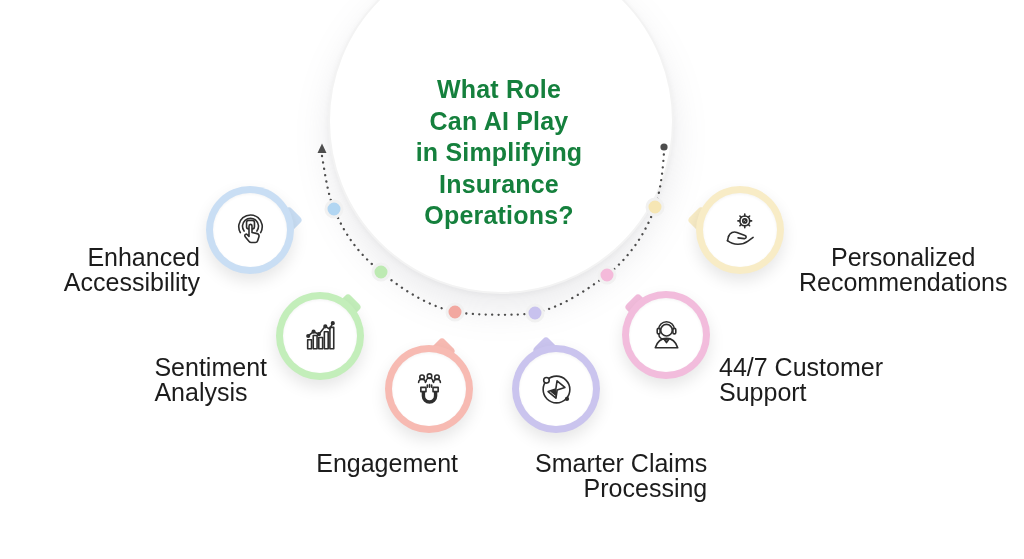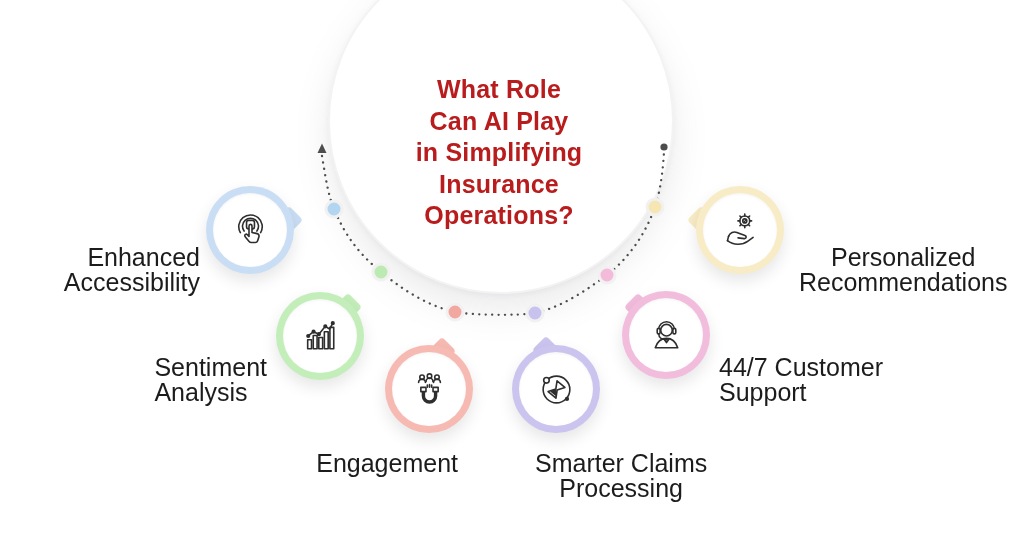--- a/index.html
+++ b/index.html
@@ -8,21 +8,21 @@
     overflow:hidden;font-family:"Liberation Sans",sans-serif;color:#1c1c1c;
   }
   
   #center-circle{
     position:absolute;left:328px;top:-52px;width:342px;height:342px;border-radius:50%;
     background:#ffffff;border:2px solid #f3f3f3;
     box-shadow:0 16px 34px rgba(130,130,145,.16), 0 2px 6px rgba(0,0,0,.04);
   }
   #title{
     position:absolute;left:329px;top:74px;width:340px;text-align:center;
-    font-size:25px;font-weight:700;line-height:31.5px;color:#b91c1c;letter-spacing:.2px;
+    font-size:25px;font-weight:700;line-height:31.5px;color:#15803d;letter-spacing:.2px;
   }
   
   #arc-svg{position:absolute;left:0;top:0;width:1024px;height:559px;pointer-events:none;}
   
   .node{position:absolute;width:88px;height:88px;}
   .node .tail{position:absolute;width:20px;height:20px;border-radius:4px;transform:rotate(45deg);z-index:1;}
   .node .ring{position:absolute;inset:0;border-radius:50%;z-index:2;box-shadow:0 7px 16px rgba(0,0,0,.10);}
   .node .inner{position:absolute;inset:7px;border-radius:50%;background:#fff;z-index:3;
     display:flex;align-items:center;justify-content:center;box-shadow:inset 0 1px 3px rgba(0,0,0,.05);}
   .node svg{width:47px;height:47px;}
@@ -31,21 +31,21 @@
   #node-2{left:276px;top:292px;} #node-2 .tail{left:62px;top:5px;}
   #node-3{left:385px;top:345px;} #node-3 .tail{left:47px;top:-4px;}
   #node-4{left:512px;top:345px;} #node-4 .tail{left:24px;top:-5px;}
   #node-5{left:622px;top:291px;} #node-5 .tail{left:6px;top:6px;}
   #node-6{left:696px;top:186px;} #node-6 .tail{left:-5px;top:24px;}
   
   .label{position:absolute;font-size:25px;line-height:25px;color:#1c1c1c;white-space:nowrap;}
   #label-1{right:824px;top:245px;text-align:right;}
   #label-2{right:757px;top:355px;text-align:left;}
   #label-3{right:566px;top:451px;text-align:right;}
-  #label-4{left:535px;top:451px;text-align:center;}
+  #label-4{left:535px;top:451px;text-align:right;}
   #label-5{left:719px;top:355px;text-align:left;}
   #label-6{left:799px;top:245px;text-align:center;}
 </style>
 </head>
 <body>
 
 <div id="stage">
 
   <div id="center-circle"></div>
   <div id="title">

